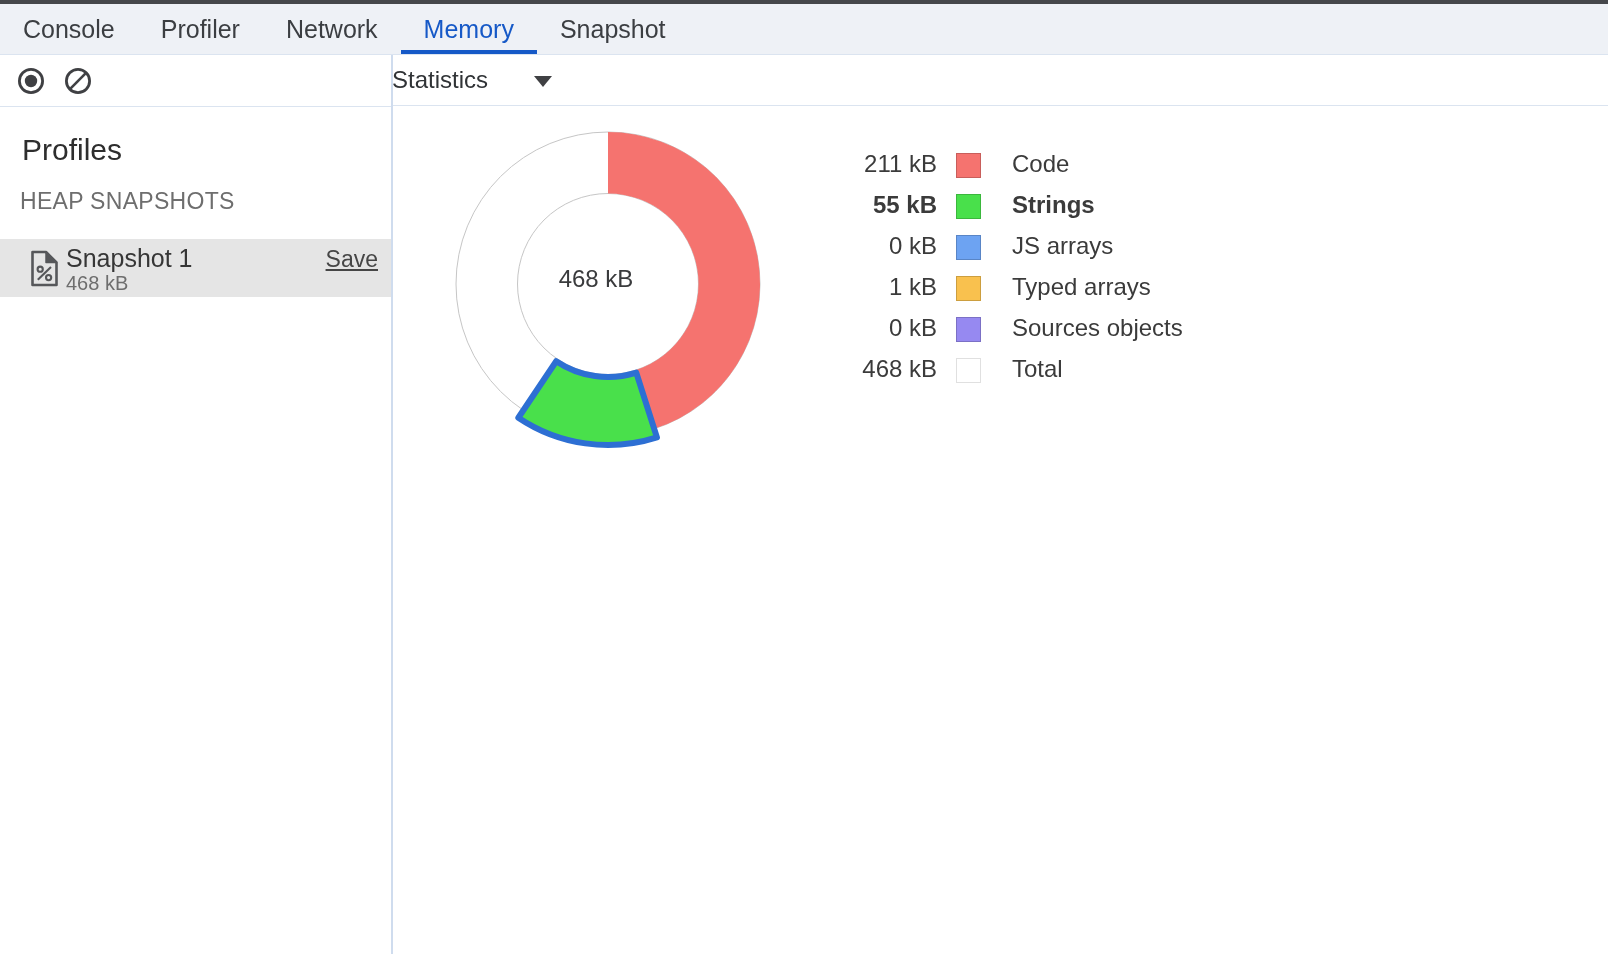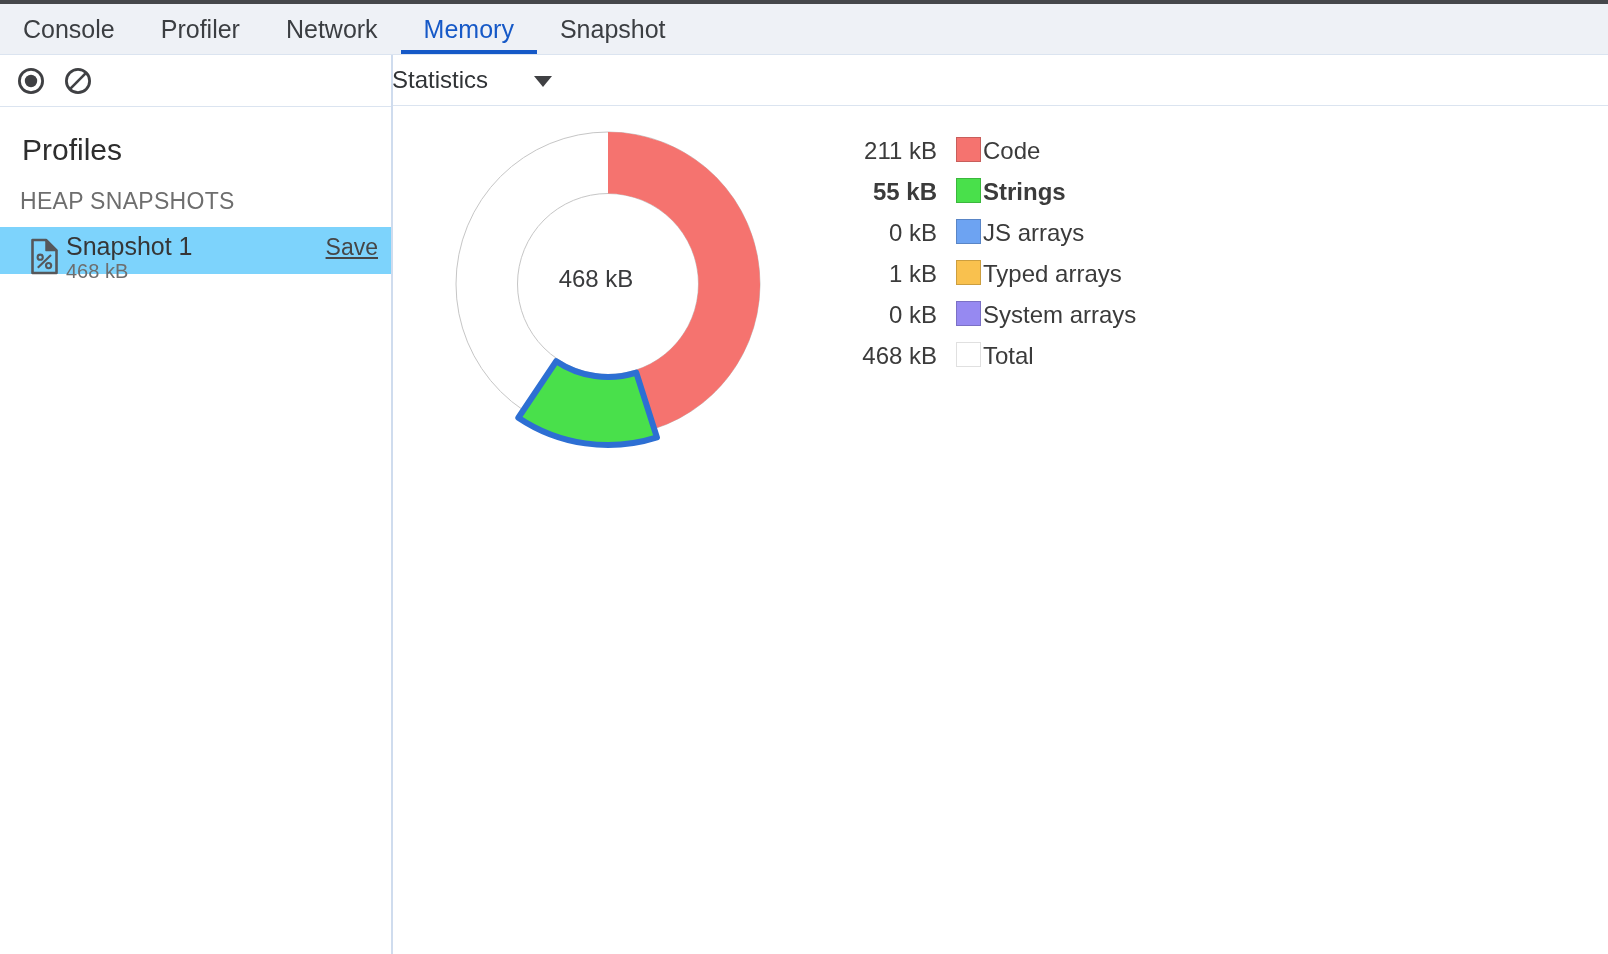--- a/index.html
+++ b/index.html
@@ -40,40 +40,40 @@
   .stats-select{display:flex;align-items:center;font-size:24px;color:#303336;cursor:default;}
   .stats-select .dd-arrow{margin-left:46px;margin-top:3px;}
 
   
   .v-divider{position:absolute;top:55px;left:391px;width:2px;bottom:0;background:var(--divider);}
 
   
   .sidebar{position:absolute;top:107px;left:0;width:391px;bottom:0;background:#fff;}
   .profiles-heading{position:absolute;left:22px;top:26px;font-size:30px;color:#2e2e2e;}
   .section-title{position:absolute;left:20px;top:81px;font-size:23px;color:#6e6e6e;letter-spacing:0.3px;}
-  .snapshot-row{position:absolute;left:0;right:0;top:120px;height:47px;background:#7dd3fc;cursor:default;}
+  .snapshot-row{position:absolute;left:0;right:0;top:132px;height:58px;background:#e5e5e5;cursor:default;}
   .snapshot-icon{position:absolute;left:30px;top:11px;}
   .snapshot-name{position:absolute;left:66px;top:5px;font-size:25px;color:#363636;}
   .snapshot-size{position:absolute;left:66px;top:33px;font-size:20px;color:#6e6e6e;}
   .save-link{position:absolute;right:13px;top:7px;font-size:23px;color:#464646;text-decoration:underline;cursor:pointer;}
 
   
   .main{position:absolute;top:108px;left:393px;right:0;bottom:0;background:#fff;}
   .chart-wrap{position:absolute;left:42px;top:3px;width:346px;height:346px;}
   .chart-center-label{
     position:absolute;inset:0;display:flex;align-items:center;justify-content:center;
     font-size:24px;color:#3a3b3d;pointer-events:none;transform:translate(-12px,-5px);
   }
   
   .legend{position:absolute;left:449px;top:29px;}
-  .legend-row{display:flex;align-items:flex-start;height:41px;cursor:default;}
+  .legend-row{display:flex;align-items:flex-end;height:41px;cursor:default;}
   .legend-value{width:95px;text-align:right;font-size:24px;color:#3b3b3b;white-space:nowrap;}
   .legend-swatch{width:25px;height:25px;box-sizing:border-box;margin-left:19px;border:1px solid rgba(0,0,0,0.18);}
   .legend-swatch.swatch-total{border:1px solid #e0e0e0;}
-  .legend-label{margin-left:2px;font-size:24px;color:#3b3b3b;white-space:nowrap;}
+  .legend-label{margin-left:31px;font-size:24px;color:#3b3b3b;white-space:nowrap;}
   .legend-row.bold .legend-value,.legend-row.bold .legend-label{font-weight:bold;}
 </style>
 </head>
 <body>
 
 <div class="top-strip"></div>
 
 <div class="tabbar">
   <div class="tab">Console</div>
   <div class="tab">Profiler</div>
@@ -156,21 +156,21 @@
       <span class="legend-label">JS arrays</span>
     </div>
     <div class="legend-row">
       <span class="legend-value">1 kB</span>
       <span class="legend-swatch" style="background-color: rgb(249, 193, 78);"></span>
       <span class="legend-label">Typed arrays</span>
     </div>
     <div class="legend-row">
       <span class="legend-value">0 kB</span>
       <span class="legend-swatch" style="background-color: rgb(150, 137, 241);"></span>
-      <span class="legend-label">System arrays</span>
+      <span class="legend-label">Sources objects</span>
     </div>
     <div class="legend-row">
       <span class="legend-value">468 kB</span>
       <span class="legend-swatch swatch-total" style="background-color: rgb(255, 255, 255);"></span>
       <span class="legend-label">Total</span>
     </div>
   </div>
 </div>
 
 </body></html>

